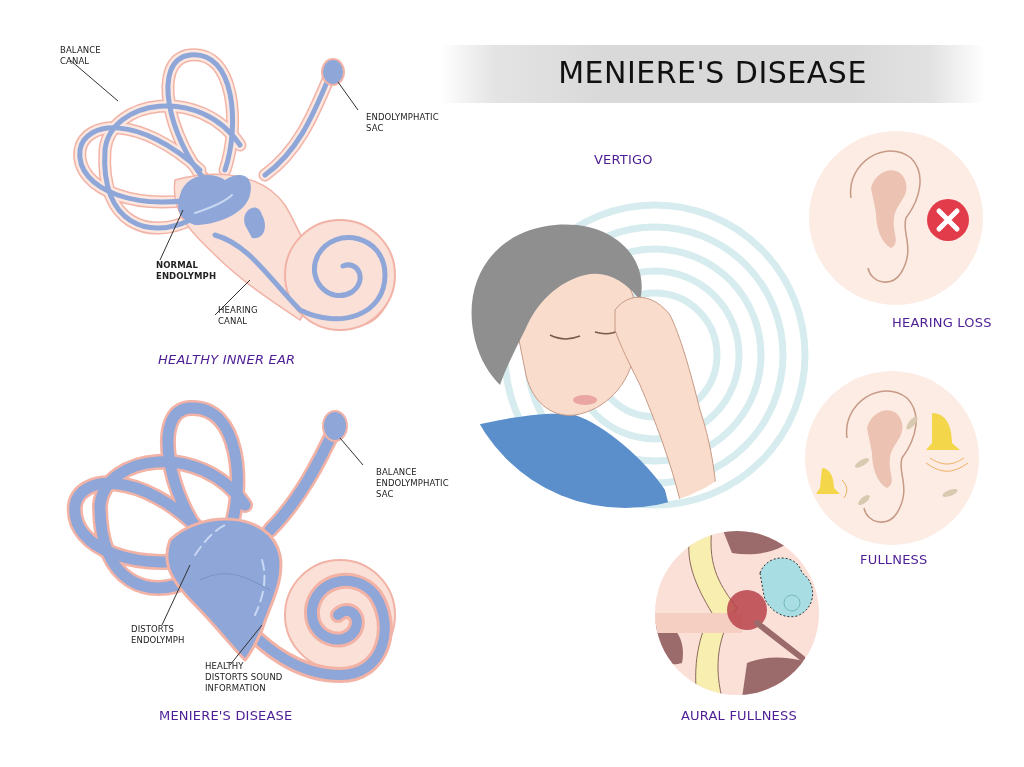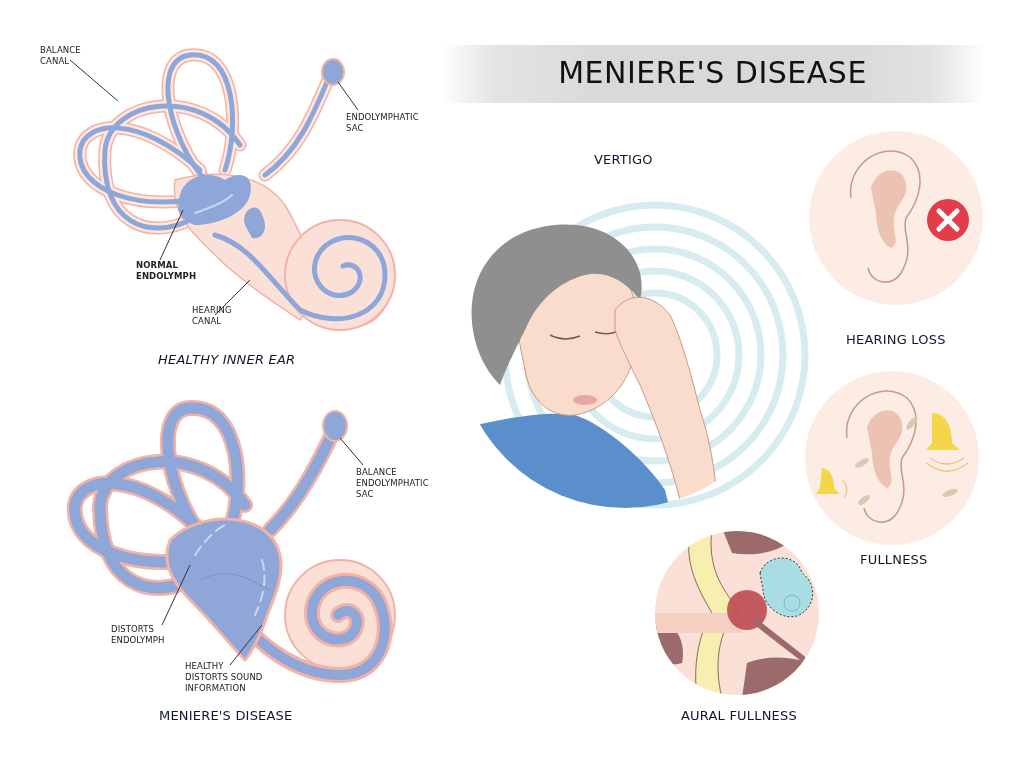--- a/index.html
+++ b/index.html
@@ -1,18 +1,18 @@
 <!DOCTYPE html>
 <html><head>
 <meta charset="utf-8">
 <style>
   html, body { margin:0; padding:0; background:#ffffff; }
   body { width:1024px; height:767px; position:relative; overflow:hidden; font-family:"Liberation Sans", sans-serif; color:#1a1a1a; }
-  .lbl-s { position:absolute; font-size:8.5px; line-height:11px; font-family:"DejaVu Sans", sans-serif; color:#222; letter-spacing:0.1px; }
-  .lbl-m { position:absolute; font-size:13px; font-family:"DejaVu Sans", sans-serif; color:#0f172a; letter-spacing:0.2px; white-space:nowrap; }
+  .lbl-s { position:absolute; font-size:8.5px; line-height:11px; font-family:"DejaVu Sans", sans-serif; color:#222; letter-spacing:0.1px;margin-left:20px; }
+  .lbl-m { position:absolute; font-size:13px; font-family:"DejaVu Sans", sans-serif; color:#4c1d95; letter-spacing:0.2px; white-space:nowrap; }
   .title-bar { position:absolute; left:440px; top:45px; width:545px; height:58px;
     background:linear-gradient(90deg, #ffffff 0%, #e4e4e4 10%, #d9d9d9 30%, #d9d9d9 75%, #e2e2e2 90%, #ffffff 100%); }
   .title-text { position:absolute; left:0; right:0; top:10px; text-align:center; font-size:30px; font-family:"DejaVu Sans", sans-serif; color:#111; letter-spacing:0.5px; }
   svg { position:absolute; overflow:visible; }
   .line { stroke:#333; stroke-width:1; fill:none; }
 </style>
 </head>
 <body>
 
 <div class="title-bar">
@@ -66,21 +66,21 @@
   <div>CANAL</div>
 </div>
 <div class="lbl-s" style="left:346px;top:112px;">
   <div>ENDOLYMPHATIC</div>
   <div>SAC</div>
 </div>
 <div class="lbl-s" style="left:136px;top:260px;font-weight:bold;">
   <div>NORMAL</div>
   <div>ENDOLYMPH</div>
 </div>
-<div class="lbl-s" style="left:192px;top:305px;">
+<div class="lbl-s" style="left:198px;top:305px;">
   <div>HEARING</div>
   <div>CANAL</div>
 </div>
 <div class="lbl-m" style="left:158px;top:352px;font-style:italic;">HEALTHY INNER EAR</div>
 
 <svg width="440" height="320" style="left:0;top:390px;">
   <g fill="none" stroke-linecap="round" stroke-linejoin="round">
     <g stroke="#f2b3a6" stroke-width="16">
       <path d="M215 165 C 140 185, 70 160, 75 115 C 80 85, 140 80, 200 140"></path>
       <path d="M205 150 C 170 110, 150 20, 190 18 C 240 15, 245 95, 230 140"></path>
@@ -155,21 +155,21 @@
   </g>
 </svg>
 
 <svg width="180" height="180" style="left:806px;top:128px;">
   <circle cx="90" cy="90" r="87" fill="#fcece4"></circle>
   <path d="M45 70 C 40 35, 80 10, 105 30 C 120 45, 115 70, 100 90 C 95 105, 110 120, 95 145 C 85 160, 65 155, 62 140" fill="none" stroke="#c79a86" stroke-width="1.5"></path>
   <path d="M65 60 C 70 40, 95 35, 100 55 C 103 70, 90 75, 88 90 C 86 105, 95 115, 85 120 C 75 115, 70 100, 70 85 Z" fill="#ecc3b2"></path>
   <circle cx="142" cy="92" r="21" fill="#e23b4a"></circle>
   <path d="M133 83 L 151 101 M151 83 L 133 101" stroke="#ffffff" stroke-width="5" stroke-linecap="round"></path>
 </svg>
-<div class="lbl-m" style="left:846px;top:315px;margin-top:17px;">HEARING LOSS</div>
+<div class="lbl-m" style="left:892px;top:315px;">HEARING LOSS</div>
 
 <svg width="180" height="180" style="left:802px;top:368px;">
   <circle cx="90" cy="90" r="87" fill="#fcece4"></circle>
   <path d="M45 70 C 40 35, 80 10, 105 30 C 120 45, 115 70, 100 90 C 95 105, 110 120, 95 145 C 85 160, 65 155, 62 140" fill="none" stroke="#c79a86" stroke-width="1.5"></path>
   <path d="M65 60 C 70 40, 95 35, 100 55 C 103 70, 90 75, 88 90 C 86 105, 95 115, 85 120 C 75 115, 70 100, 70 85 Z" fill="#ecc3b2"></path>
   <path d="M130 45 C 145 45, 150 60, 150 75 L 158 82 L 124 82 L 130 75 Z" fill="#f3d64a"></path>
   <path d="M20 100 C 28 100, 32 110, 32 120 L 38 126 L 14 126 L 18 120 Z" fill="#f3d64a"></path>
   <g fill="none" stroke="#f0b060" stroke-width="1">
     <path d="M128 90 C 140 98, 150 98, 162 90"></path>
     <path d="M124 95 C 140 106, 150 106, 166 95"></path>

